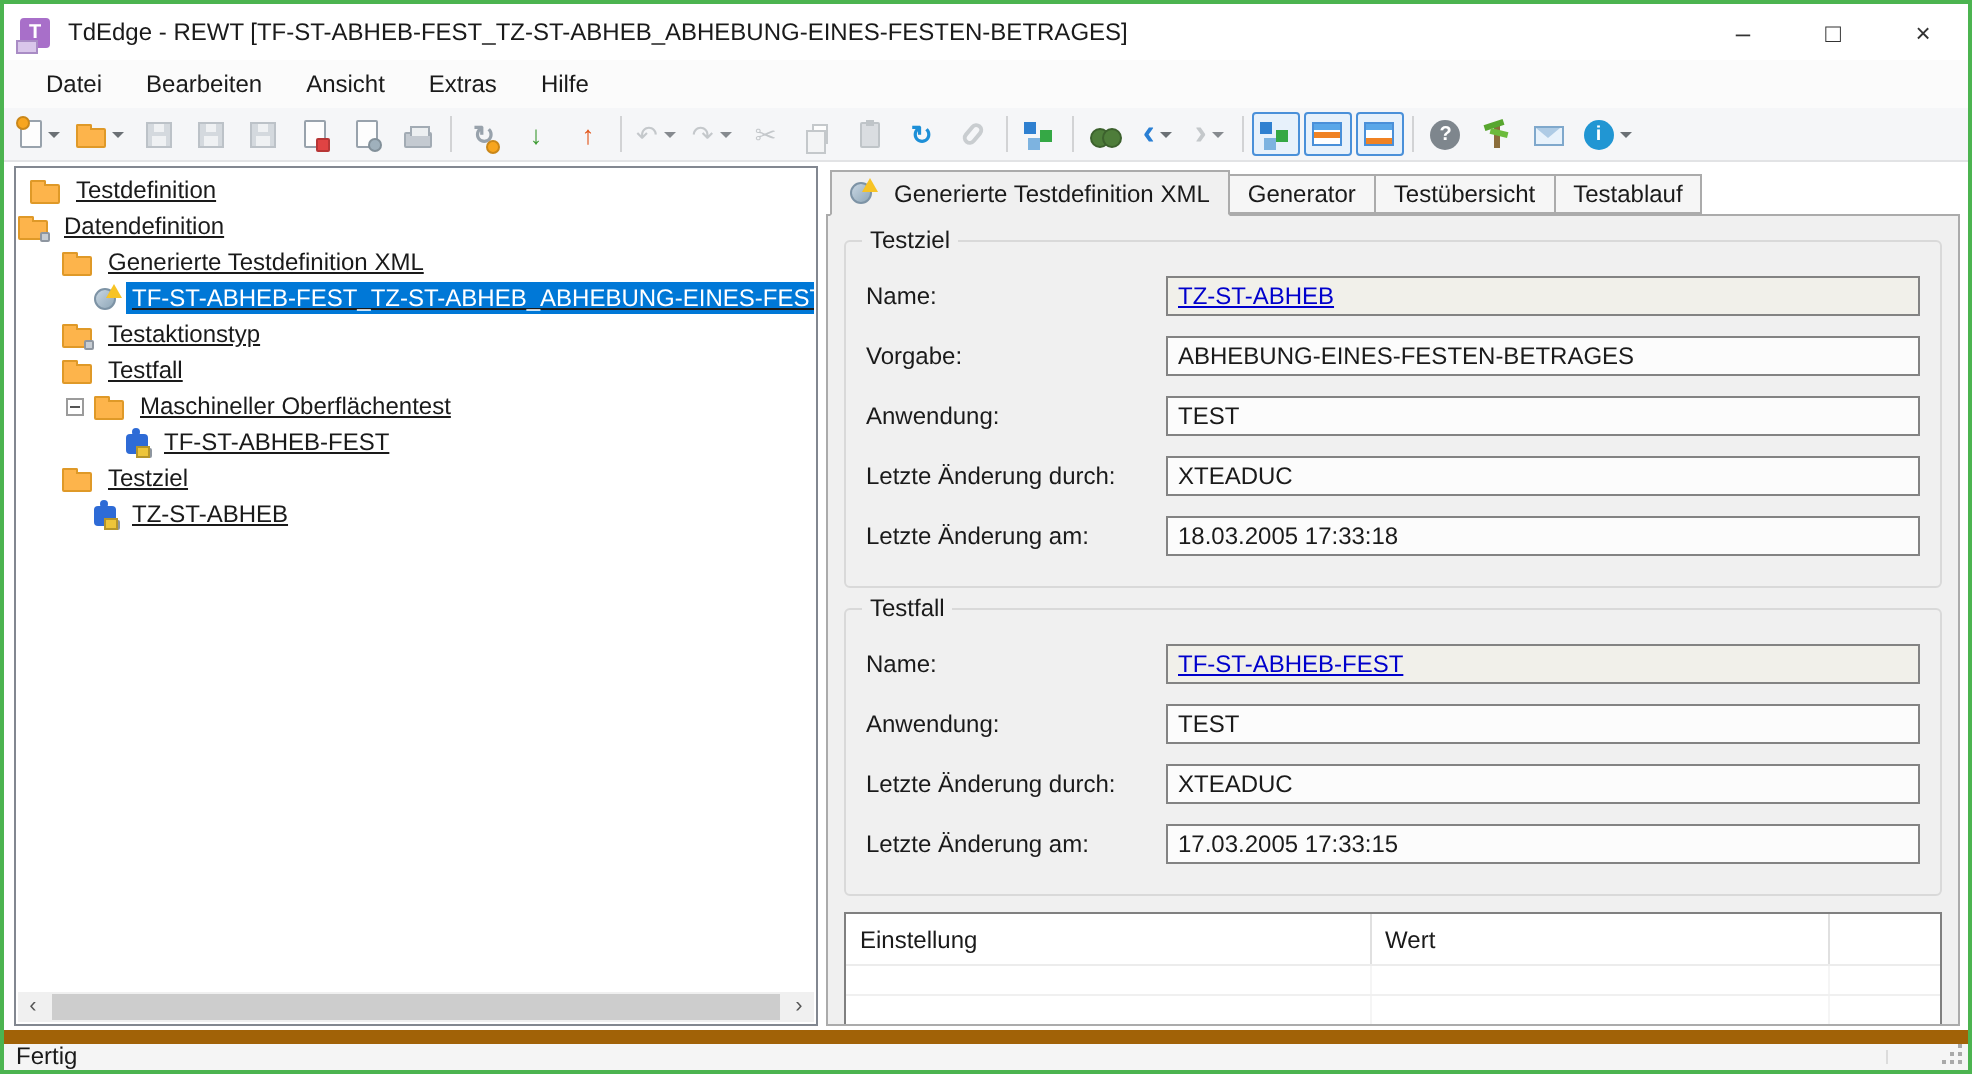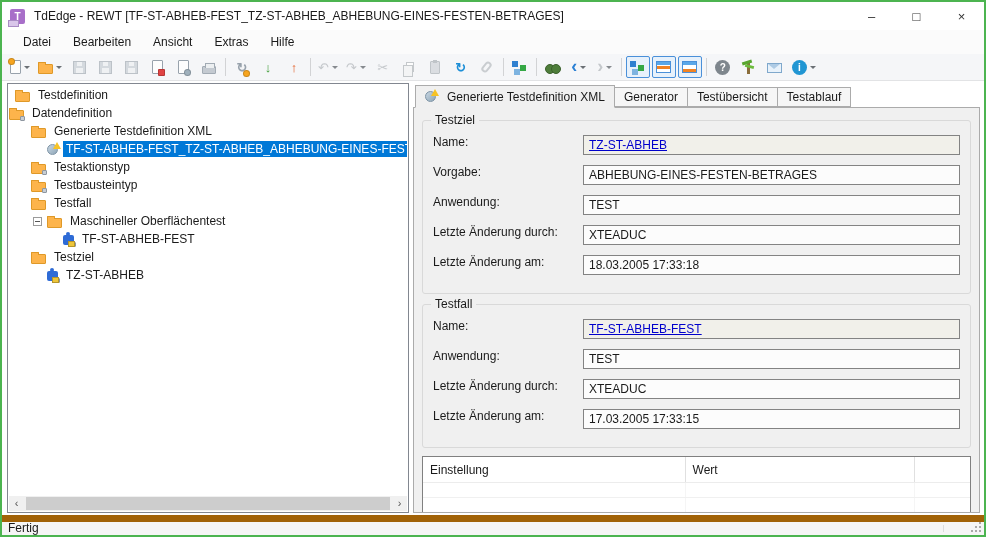--- a/index.html
+++ b/index.html
@@ -78,41 +78,41 @@
   .shp-puzzle { width: 11px; height: 10px; background: #2e6bd6; border-radius: 2px; margin-top: 2px; }
   .shp-puzzle::before { content: ""; position: absolute; top: -3px; left: 3px; width: 4px; height: 4px; border-radius: 50%; background: #2e6bd6; }
   .shp-puzzle::after { content: ""; position: absolute; right: -1px; bottom: -2px; width: 5px; height: 4px; background: #edc53a; border: 1px solid #b5952a; }
   .lock { position: absolute; right: -2px; bottom: -2px; width: 5px; height: 5px; background: #c7cdd3; border: 1px solid #8e96a0; border-radius: 1px; }
 
   
   .main { flex: 1; display: flex; padding: 2px 4px 2px 5px; gap: 4px; background: #fff; min-height: 0; }
 
   
   .tree-panel { width: 402px; flex: none; border: 1px solid #828790; background: #fff; position: relative; overflow: hidden; }
-  .tree-list { position: absolute; left: 1px; right: 1px; top: 2px; bottom: 17px; overflow: hidden; }
+  .tree-list { position: absolute; left: 1px; right: 1px; top: 2px; bottom: 17px; overflow: hidden; text-decoration: underline; }
   .tree-row { display: flex; align-items: center; height: 18px; white-space: nowrap; cursor: default; }
   .tree-ic { position: relative; display: inline-block; flex: none; margin-right: 5px; }
   .tree-label { padding: 1px 3px; }
   .tree-label.selected { background: #0078d7; color: #fff; }
   .expander { width: 9px; height: 9px; border: 1px solid #9b9b9b; background: #fff; margin-right: 5px; flex: none; position: relative; }
   .expander::after { content: ""; position: absolute; left: 1px; right: 1px; top: 3px; height: 1px; background: #555; }
   .hscroll { position: absolute; left: 1px; right: 1px; bottom: 1px; height: 15px; background: #f0f0f0; display: flex; align-items: center; }
   .hs-arrow { width: 15px; height: 15px; color: #555; font-size: 11px; line-height: 14px; text-align: center; flex: none; cursor: default; }
   .hs-thumb { flex: 1; height: 13px; background: #cdcdcd; margin: 0 2px; }
 
   
   .right-panel { flex: 1; display: flex; flex-direction: column; min-width: 0; }
   .tabstrip { display: flex; align-items: flex-end; padding-left: 2px; height: 24px; flex: none; position: relative; z-index: 2; }
   .tab { height: 20px; padding: 0 9px; display: flex; align-items: center; gap: 6px; background: #f6f6f6; border: 1px solid #ababab; margin-left: -1px; cursor: default; white-space: nowrap; }
   .tab.active { height: 23px; background: #f0f0f0; border-bottom: 1px solid #f0f0f0; margin-bottom: -1px; margin-left: 0; }
   .tab-content { flex: 1; border: 1px solid #ababab; background: #f0f0f0; position: relative; overflow: hidden; padding-top: 2px; }
 
   .groupbox { position: relative; border: 1px solid #d9d9d9; border-radius: 3px; margin: 10px 8px 4px 8px; padding: 10px 10px 8px 10px; }
   .gb-label { position: absolute; top: -8px; left: 8px; background: #f0f0f0; padding: 0 4px; }
-  .f-row { display: flex; align-items: flex-start; margin: 4px 0 5px 0; height: 25px; }
+  .f-row { display: flex; align-items: center; margin: 4px 0 5px 0; height: 25px; }
   .f-label { width: 150px; flex: none; }
   .f-input { flex: 1; height: 20px; border: 1px solid #838383; background: #fcfcfc; padding: 0 5px; display: flex; align-items: center; white-space: nowrap; overflow: hidden; }
   .f-input.name-bg { background: #f1f0ea; }
   .f-link { color: #0000cc; text-decoration: underline; cursor: pointer; }
 
   .settings-table { margin: 8px 8px 8px 8px; border: 1px solid #808080; background: #fff; display: flex; flex-direction: column; height: 88px; }
   .t-head { display: flex; height: 26px; align-items: center; border-bottom: 1px solid #ececec; }
   .t-cell { padding-left: 7px; height: 100%; display: flex; align-items: center; overflow: hidden; }
   .t-c1 { width: 48%; border-right: 1px solid #e0e0e0; }
   .t-c2 { width: 42%; border-right: 1px solid #e0e0e0; }
@@ -276,26 +276,20 @@
         </div>
         <div class="tree-row" style="padding-left: 38px;">
           <span class="tree-ic shp-xml"></span>
           <span class="tree-label selected">TF-ST-ABHEB-FEST_TZ-ST-ABHEB_ABHEBUNG-EINES-FESTEN-BETRAGES</span>
         </div>
         <div class="tree-row" style="padding-left: 22px;">
           <span class="tree-ic shp-folder">
             <span class="lock"></span>
           </span>
           <span class="tree-label">Testaktionstyp</span>
-        </div>
-        <div class="tree-row" style="padding-left: 22px;">
-          <span class="tree-ic shp-folder">
-            <span class="lock"></span>
-          </span>
-          <span class="tree-label">Testbausteintyp</span>
         </div>
         <div class="tree-row" style="padding-left: 22px;">
           <span class="tree-ic shp-folder"></span>
           <span class="tree-label">Testfall</span>
         </div>
         <div class="tree-row" style="padding-left: 24px;">
           <span class="expander"></span>
           <span class="tree-ic shp-folder"></span>
           <span class="tree-label">Maschineller Oberflächentest</span>
         </div>

